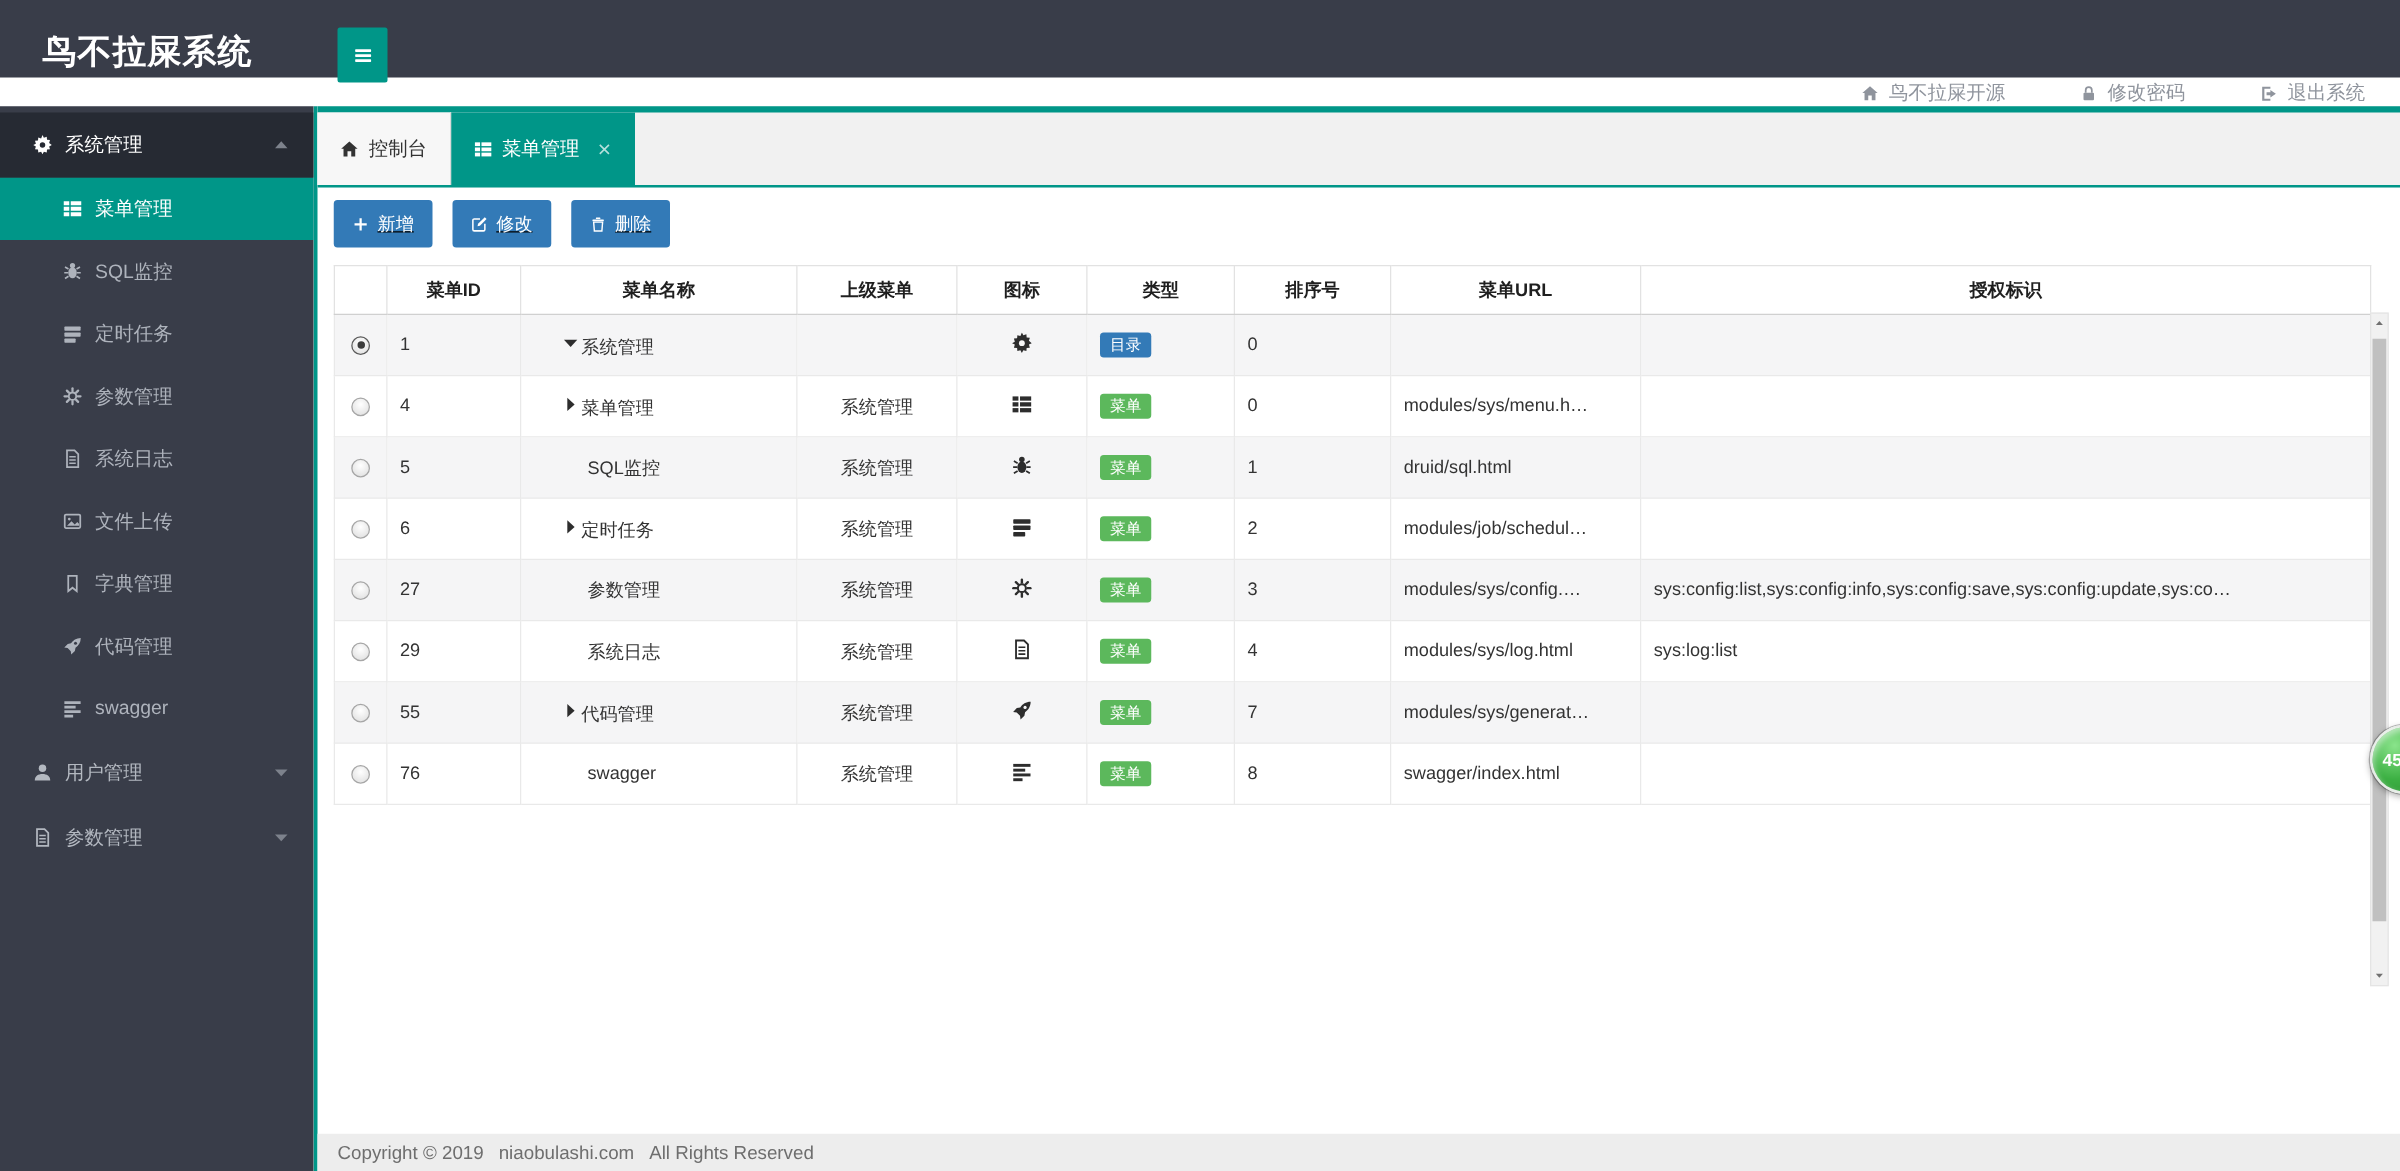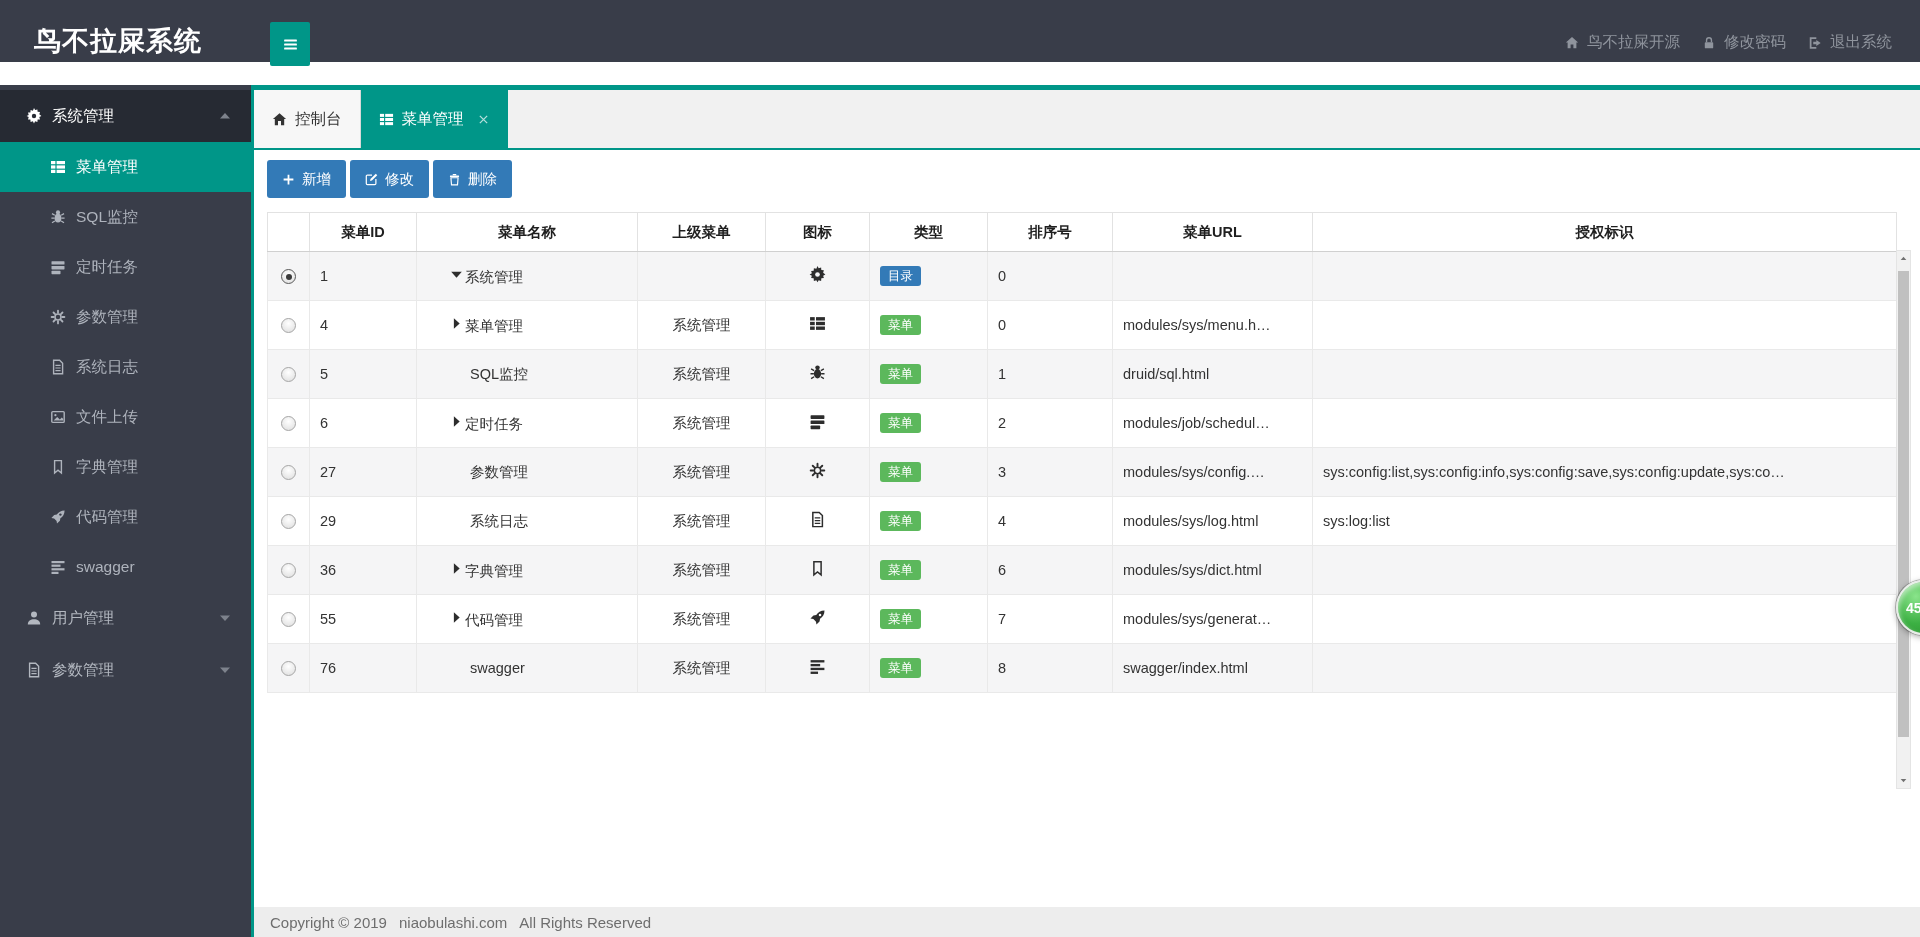--- a/index.html
+++ b/index.html
@@ -6,21 +6,21 @@
   .page{position:relative;width:1920px;height:937px;overflow:hidden;background:#fff;
         font-family:"Liberation Sans","DejaVu Sans",sans-serif;-webkit-font-smoothing:antialiased;}
   .svgi{width:1em;height:1em;display:block;}
   .icon{display:inline-flex;align-items:center;justify-content:center;flex:none;}
 
   
   .topbar{position:absolute;top:0;left:0;right:0;height:62px;background:var(--topbar,#393D49);}
   .brand{position:absolute;left:34px;top:0;line-height:83px;color:#fff;font-size:27px;font-weight:bold;letter-spacing:1px;}
   .hamburger{position:absolute;left:270px;top:22px;width:40px;height:44px;background:var(--accent,#009688);
              border:none;border-radius:2px;color:#fff;font-size:17px;display:flex;align-items:center;justify-content:center;cursor:pointer;}
-  .toplinks{position:absolute;right:28px;top:0;height:85px;display:flex;align-items:center;gap:22px;}
+  .toplinks{position:absolute;right:28px;top:0;height:85px;display:flex;align-items:flex-end;gap:60px;}
   .toplink{color:#8f949d;font-size:15.5px;display:flex;align-items:center;gap:8px;text-decoration:none;cursor:pointer;}
   .toplink .icon{font-size:14px;}
 
   
   .sidebar{position:absolute;left:0;top:85px;width:251px;bottom:0;background:#393D49;padding-top:5px;box-sizing:border-box;--hole:#393D49;}
   .side-parent{height:52px;display:flex;align-items:center;gap:10px;padding-left:26px;position:relative;
                color:#b3b8c0;font-size:15.5px;cursor:pointer;}
   .side-parent.open{background:#262A33;color:#fff;--hole:#262A33;}
   .side-parent .icon{font-size:16px;}
   .side-caret{position:absolute;right:18px;font-size:12px;color:#7d828c;}
@@ -31,21 +31,21 @@
   
   .main{position:absolute;left:251px;top:85px;right:0;bottom:0;background:#fff;border-left:3px solid var(--accent,#009688);box-sizing:border-box;}
   .tabbar{height:65px;background:#f1f1f1;border-top:5px solid var(--accent,#009688);border-bottom:2px solid var(--accent,#009688);
           box-sizing:border-box;display:flex;align-items:stretch;}
   .tab{display:flex;align-items:center;gap:8px;padding:0 18px;font-size:15.5px;color:#333;background:#f7f7f7;
        border-right:1px solid #d9d9d9;cursor:pointer;}
   .tab .icon{font-size:15px;}
   .tab.active{background:var(--accent,#009688);color:#fff;border-right:none;}
   .tab .close{margin-left:5px;font-size:13px;color:rgba(255,255,255,.7);cursor:pointer;}
 
-  .toolbar{margin:10px 0 0 13px;display:flex;gap:4px;}
+  .toolbar{margin:10px 0 0 13px;display:flex;gap:16px;text-decoration:underline;}
   .btn{height:38px;padding:0 15px;background:var(--button,#337ab7);color:#fff;border:none;border-radius:3px;
        font-size:14.5px;display:flex;align-items:center;gap:7px;cursor:pointer;font-family:inherit;}
   .btn .icon{font-size:13px;}
 
   
   .table-wrap{position:relative;margin:14px 0 0 13px;width:1856px;}
   table.grid{border-collapse:collapse;table-layout:fixed;width:1629px;font-size:14.5px;color:#333;}
   .grid th{height:38px;border:1px solid #e2e2e2;border-bottom-color:#d0d0d0;background:#fff;
            font-weight:bold;color:#1f1f1f;text-align:center;padding:0;font-size:14.5px;}
   .grid td{height:49px;border:1px solid #e9e9e9;padding:0 10px;box-sizing:border-box;overflow:hidden;white-space:nowrap;}
@@ -491,39 +491,20 @@
                       </g>
                     </svg>
                   </span></td>
                 <td><span class="badge menu">菜单</span></td>
                 <td>4</td>
                 <td>modules/sys/log.html</td>
                 <td>sys:log:list</td>
               </tr>
               <tr>
                 <td class="c"><span class="radio"></span></td>
-                <td>36</td>
-                <td class="name-cell"><span class="icon tree-caret">
-                    <svg viewBox="0 0 16 16" fill="currentColor" class="svgi">
-                      <path d="M5.5 3 11 8l-5.5 5z"></path>
-                    </svg>
-                  </span><span>字典管理</span></td>
-                <td class="c">系统管理</td>
-                <td class="c"><span class="icon">
-                    <svg viewBox="0 0 16 16" fill="currentColor" class="svgi">
-                      <path d="M4.6 1.6h6.8V14L8 11.2 4.6 14z" fill="none" stroke="currentColor" stroke-width="1.4"></path>
-                    </svg>
-                  </span></td>
-                <td><span class="badge menu">菜单</span></td>
-                <td>6</td>
-                <td>modules/sys/dict.html</td>
-                <td></td>
-              </tr>
-              <tr>
-                <td class="c"><span class="radio"></span></td>
                 <td>55</td>
                 <td class="name-cell"><span class="icon tree-caret">
                     <svg viewBox="0 0 16 16" fill="currentColor" class="svgi">
                       <path d="M5.5 3 11 8l-5.5 5z"></path>
                     </svg>
                   </span><span>代码管理</span></td>
                 <td class="c">系统管理</td>
                 <td class="c"><span class="icon">
                     <svg viewBox="0 0 16 16" fill="currentColor" class="svgi">
                       <path d="M14.6 1.4c-3.6 0-6.2 1.8-7.8 4.2l-2.6.5L1.4 9l2.7.4 2.5 2.5L7 14.6l2.9-2.8.5-2.6c2.4-1.6 4.2-4.2 4.2-7.8z"></path>

